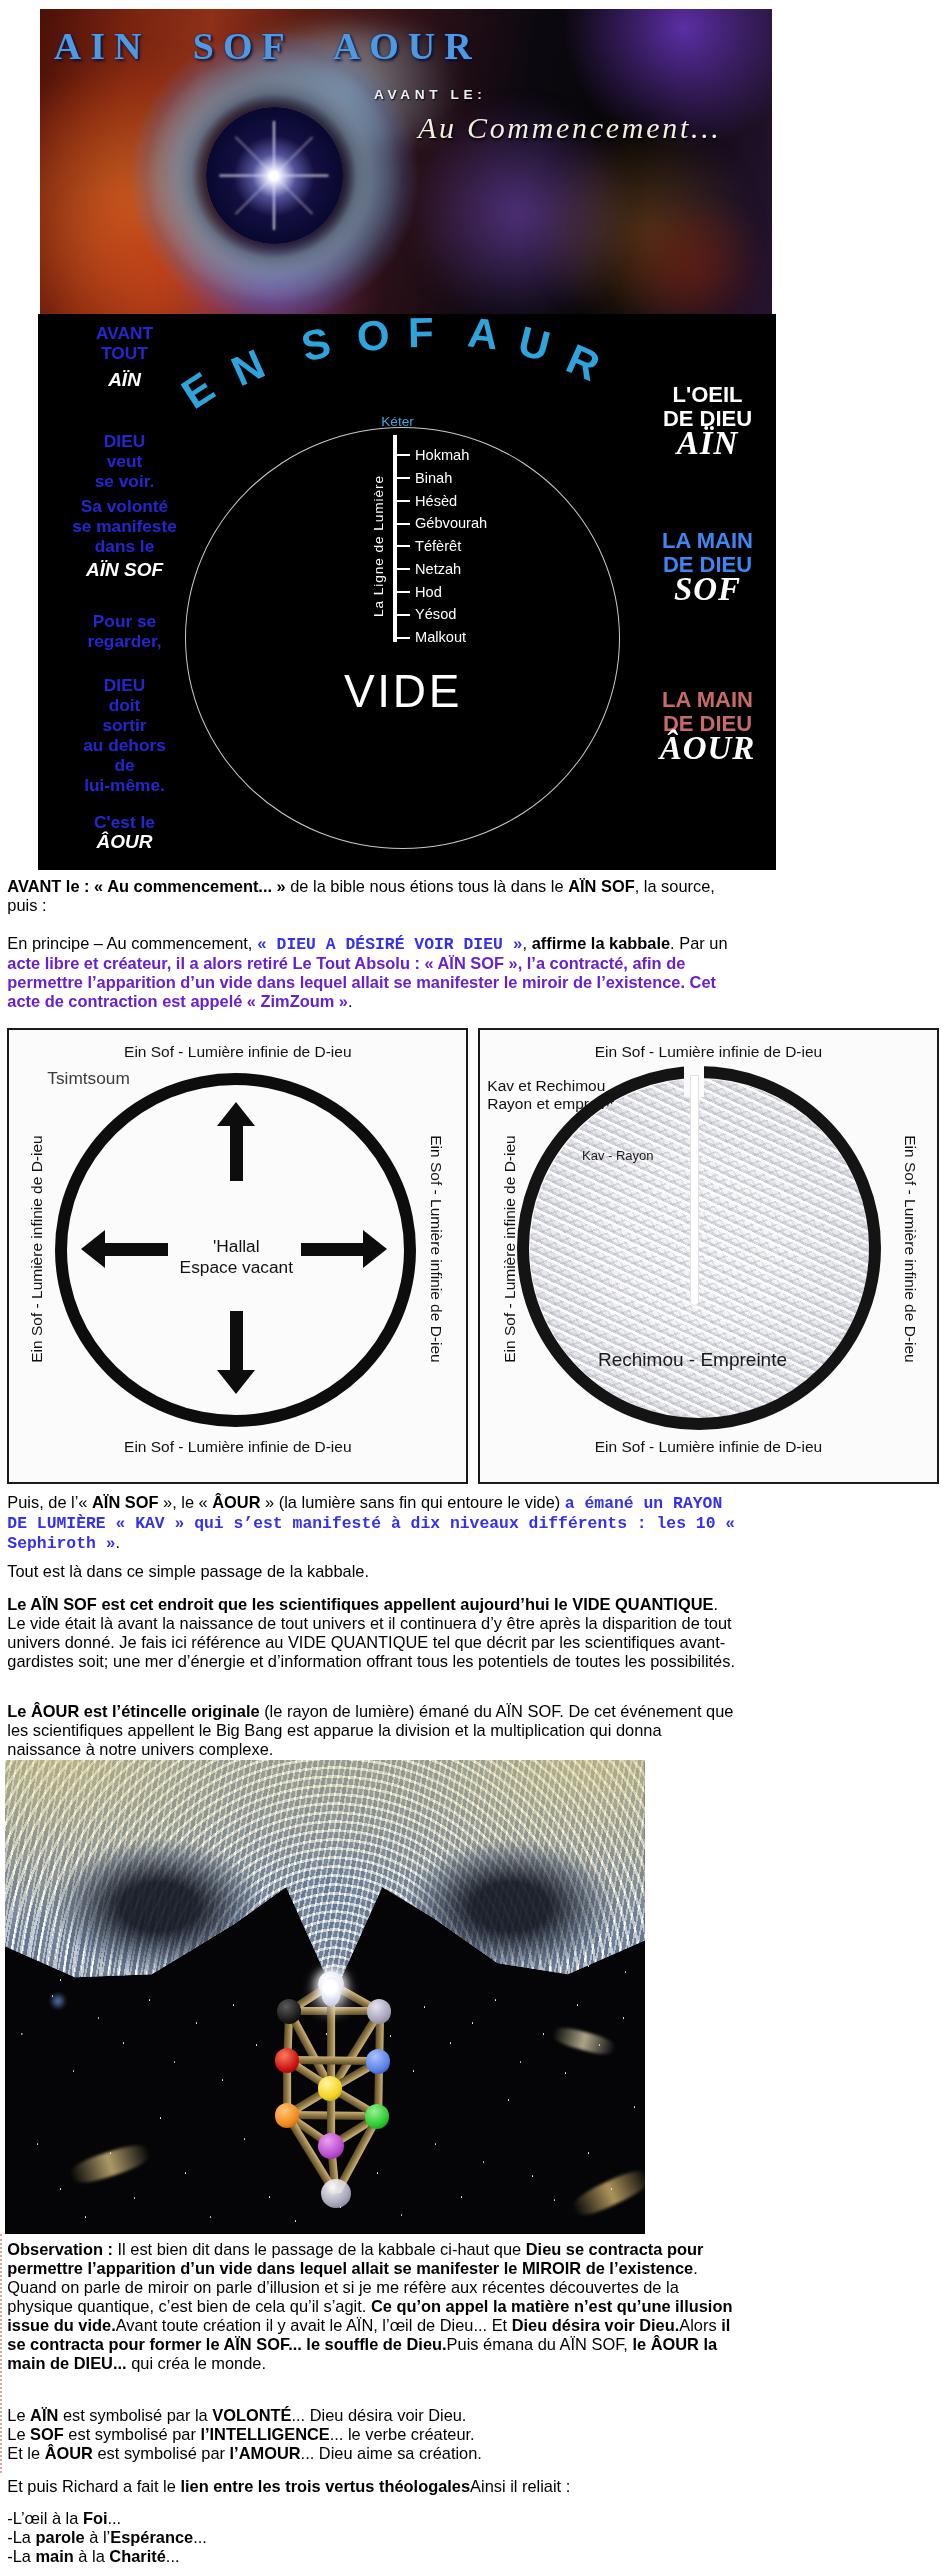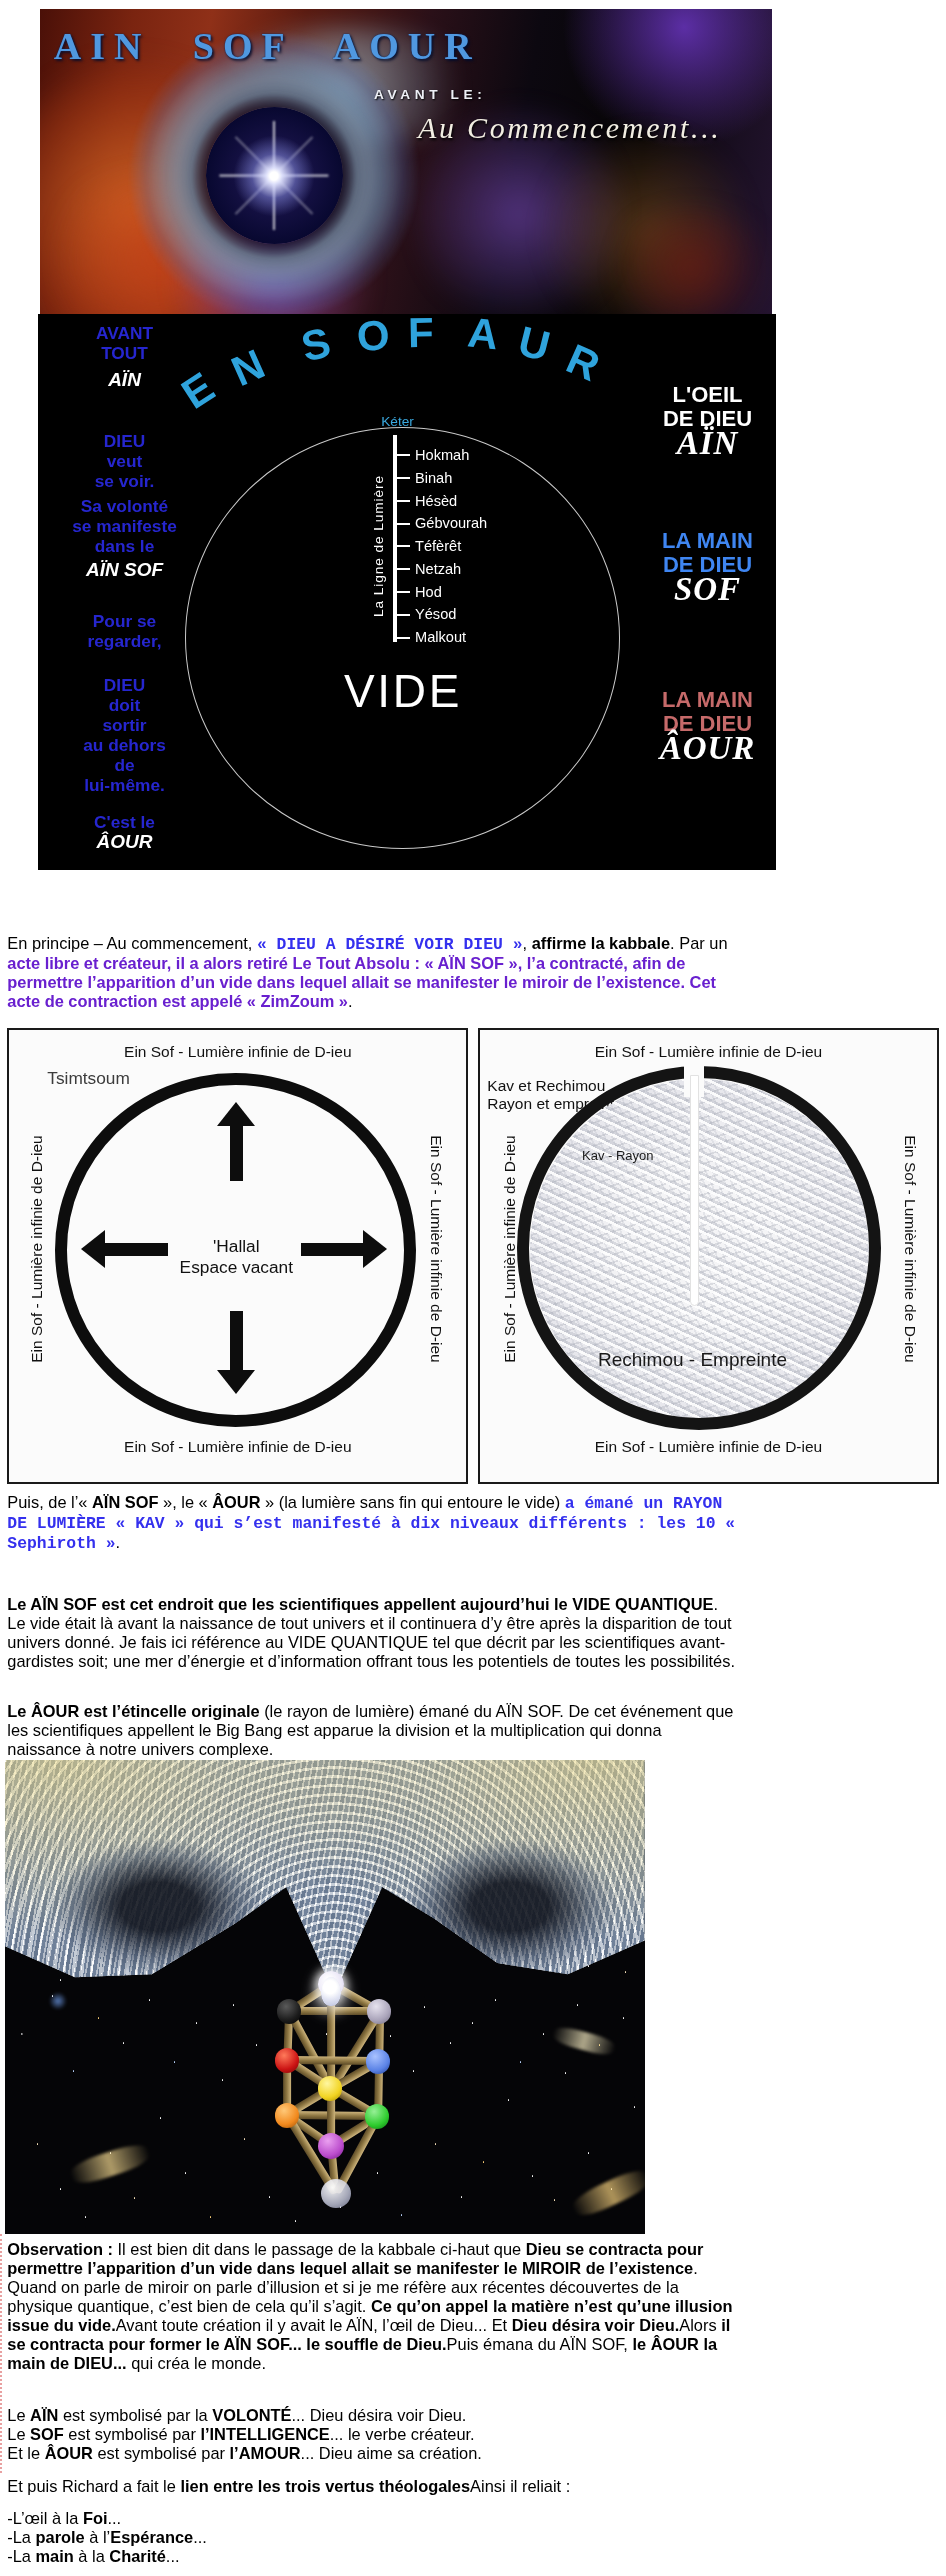--- a/index.html
+++ b/index.html
@@ -205,20 +205,21 @@
       <div>DE DIEU</div>
       <div class="big">SOF</div>
     </div>
     <div class="dright" style="top:374px;color:#c66a6a;">
       <div>LA MAIN</div>
       <div>DE DIEU</div>
       <div class="big">ÂOUR</div>
     </div>
   </div>
 
+  <div class="para" style="top:877px;"><span class="run-b">AVANT le : « Au commencement... »</span><span> de la bible nous étions tous là dans le </span><span class="run-b">AÏN SOF</span><span>, la source, puis :</span></div>
   <div class="para" style="top:934px;"><span>En principe – Au commencement, </span><span class="run-blue">« DIEU A DÉSIRÉ VOIR DIEU »</span><span>, </span><span class="run-b">affirme la kabbale</span><span>. Par un </span><span class="run-purple">acte libre et créateur, il a alors retiré Le Tout Absolu : « AÏN SOF », l’a contracté, afin de permettre l’apparition d’un vide dans lequel allait se manifester le miroir de l’existence. Cet acte de contraction est appelé « ZimZoum »</span><span>.</span></div>
 
   <div class="figbox" style="left:7.3px;">
     <div class="figlab" style="top:12.8px;">Ein Sof - Lumière infinie de D-ieu</div>
     <div class="figlab" style="top:408px;">Ein Sof - Lumière infinie de D-ieu</div>
     <div class="figlab-v" style="left:-164px;top:210px;transform:rotate(-90deg);">Ein Sof - Lumière infinie de D-ieu</div>
     <div class="figlab-v" style="left:235px;top:210px;transform:rotate(90deg);">Ein Sof - Lumière infinie de D-ieu</div>
     <div style="position:absolute;left:38px;top:38px;font-size:17.3px;color:#3c3c3c;">Tsimtsoum</div>
     <div id="ring1"></div>
 
@@ -244,20 +245,21 @@
     <div style="position:absolute;left:7.3px;top:34px;font-size:15.5px;line-height:18px;color:#111;margin-top:13px;">Kav et Rechimou<br>Rayon et empreinte</div>
     <div id="kavtexture"></div>
     <div id="kavring"></div>
     <div id="kavnotch"></div>
     <div id="kavray"></div>
     <div style="position:absolute;left:102px;top:118px;font-size:13px;color:#1a1a1a;">Kav - Rayon</div>
     <div style="position:absolute;left:118px;top:319px;font-size:19px;color:#1a1a1a;">Rechimou - Empreinte</div>
   </div>
 
   <div class="para" style="top:1493px;"><span>Puis, de l’« </span><span class="run-b">AÏN SOF</span><span> », le « </span><span class="run-b">ÂOUR</span><span> » (la lumière sans fin qui entoure le vide) </span><span class="run-blue">a émané un RAYON DE LUMIÈRE « KAV » qui s’est manifesté à dix niveaux différents : les 10 « Sephiroth »</span><span>.</span></div>
+  <div class="para" style="top:1562px;"><span>Tout est là dans ce simple passage de la kabbale.</span></div>
   <div class="para" style="top:1595px;"><span class="run-b">Le AÏN SOF est cet endroit que les scientifiques appellent aujourd’hui le VIDE QUANTIQUE</span><span>. Le vide était là avant la naissance de tout univers et il continuera d’y être après la disparition de tout univers donné. Je fais ici référence au VIDE QUANTIQUE tel que décrit par les scientifiques avant-gardistes soit; une mer d’énergie et d’information offrant tous les potentiels de toutes les possibilités.</span></div>
   <div class="para" style="top:1702px;"><span class="run-b">Le ÂOUR est l’étincelle originale</span><span> (le rayon de lumière) émané du AÏN SOF. De cet événement que les scientifiques appellent le Big Bang est apparue la division et la multiplication qui donna naissance à notre univers complexe.</span></div>
 
   <div id="photo" class="abs">
     <div id="fabric"></div>
     <div id="stars1"></div>
     <div class="streak" style="left:64px;top:392px;width:82px;height:24px;background:linear-gradient(90deg,rgba(255,226,150,.0),rgba(255,226,150,.9),rgba(255,226,150,0));transform:rotate(-18deg);"></div>
     <div class="streak" style="left:547px;top:272px;width:64px;height:18px;background:linear-gradient(90deg,rgba(255,255,255,0),rgba(255,244,200,.9),rgba(255,255,255,0));transform:rotate(15deg);"></div>
     <div class="streak" style="left:565px;top:421px;width:82px;height:24px;background:linear-gradient(90deg,rgba(255,216,130,0),rgba(255,216,130,.9),rgba(255,216,130,0));transform:rotate(-25deg);"></div>
     <div class="streak" style="left:44px;top:232px;width:18px;height:18px;background:radial-gradient(circle,rgba(120,170,255,.95),rgba(120,170,255,0) 70%);"></div>

